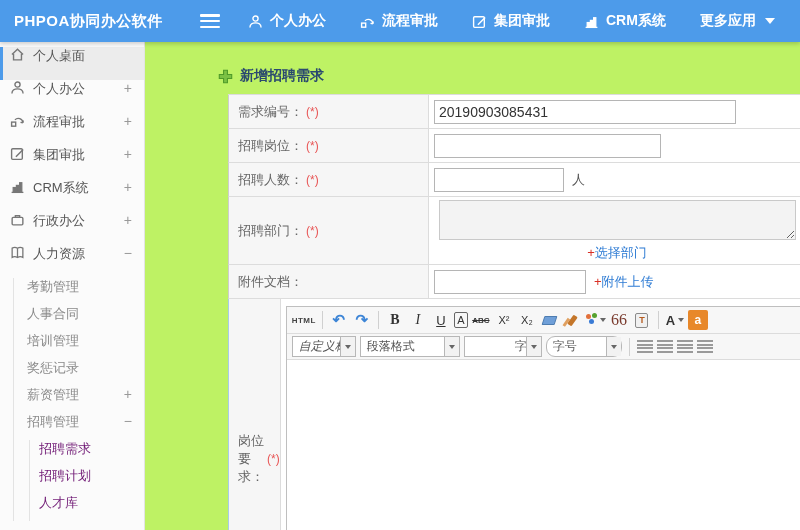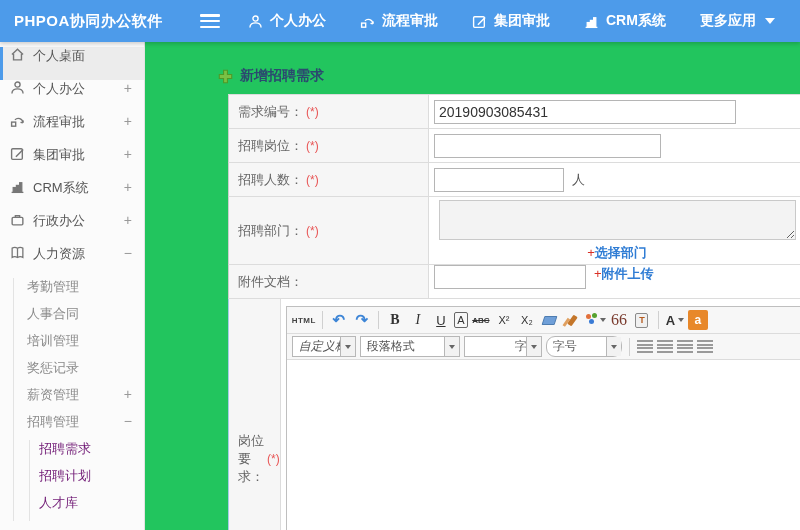--- a/index.html
+++ b/index.html
@@ -27,21 +27,21 @@
     color:#555; font-size:13px; cursor:pointer; }
   .s-item .icon14 { color:#777; margin-right:8px; flex:0 0 auto;}
   .s-item.active { background:#ececec; border-left:3px solid #4d9bea; padding-left:7px; }
   .toggle { position:absolute; right:12px; color:#999; font-size:14px; }
   .sub1 { margin-left:13px; border-left:1px solid #e3e3e3; }
   .sub1 .s-item { height:27px; padding-left:13px; color:#8a8a8a; }
   .sub2 { margin-left:15px; border-left:1px solid #e3e3e3; }
   .sub2 .s-item { height:27px; padding-left:9px; color:#701a75; }
 
   
-  .content { flex:1; position:relative; overflow:hidden; background:#22c55e; }
+  .content { flex:1; position:relative; overflow:hidden; background:#bef264; }
   .page-title { display:flex; align-items:center; gap:7px; padding:16px 0 0 73px;
     color:#2b4a6f; font-size:14px; font-weight:bold; height:52px;}
 
   
   .formtable { margin-left:83px; border-top:1px solid #dcdcdc; font-size:13px; }
   .frow { display:flex; border-bottom:1px solid #dcdcdc; border-left:1px solid #cdcdcd;}
   .frow.editor-row { border-left:1px solid #a8cbe8; border-bottom:none;}
   .cell-l { width:200px; background:#f6f6f6; border-right:1px solid #dcdcdc;
     display:flex; align-items:center; padding-left:9px; color:#666;}
   .cell-v { flex:1; display:flex; align-items:center; padding-left:5px; background:#fff;}
@@ -49,22 +49,22 @@
   .h34 { height:34px; } .h68 { height:68px;} .hbig { height:320px;}
   input.txt { border:1px solid #b5b5b5; height:24px; font-size:14px; padding:0 4px;
     font-family:"Liberation Sans",sans-serif; color:#333; background:#fff;}
   .in-code { width:302px; height:27px; font-size:15px;}
   .in-post { width:227px;} .in-date { width:144px;} .in-num { width:130px;} .in-file { width:152px;}
   .suffix { margin-left:8px; color:#555;}
   .vcol { display:flex; flex-direction:column; justify-content:center; gap:4px; padding-left:5px; flex:1;}
   textarea.dept { width:357px; height:40px; background:#f3f3f3; border:1px solid #c9c9c9; resize:both;}
   .linkline { font-size:13px; }
   .plus { color:#d93025; } 
-  a.blue { color:#2f7cd4; text-decoration:none; cursor:pointer;font-weight:bold;}
-  .filerow { display:flex; align-items:flex-start; gap:8px;}
+  a.blue { color:#2f7cd4; text-decoration:none; cursor:pointer;}
+  .filerow { display:flex; align-items:center; gap:8px;}
 
   
   .ed-cell { flex:1; background:#fff; padding:7px 0 0 5px; align-items:flex-start;}
   .ueditor { width:600px; border:1px solid #bfbfbf; background:#fff;}
   .tbar { display:flex; align-items:center; height:26px; background:#f7f7f7; padding:0 5px; gap:3px; white-space:nowrap; overflow:hidden;}
   .tbar2 { border-top:1px solid #dcdcdc; gap:4px;}
   .tbtn { min-width:20px; height:20px; display:flex; align-items:center; justify-content:center;
     cursor:pointer; color:#333; font-size:12px; border-radius:2px; flex:0 0 auto;}
   .sep { width:1px; height:18px; background:#d0d0d0; margin:0 3px; flex:0 0 auto;}
   .b-html { font-size:8px; font-weight:bold; color:#444; letter-spacing:.5px;}

